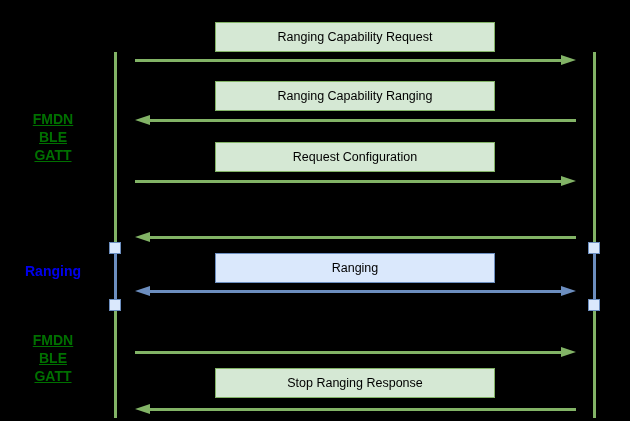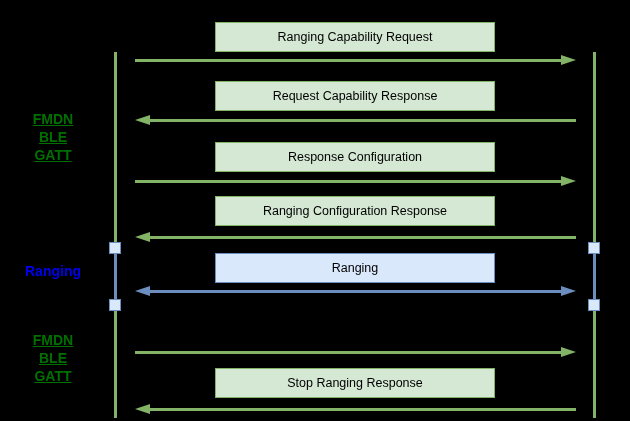--- a/index.html
+++ b/index.html
@@ -127,38 +127,35 @@
 
   <div class="msg green" style="top:22px">
     <span>Ranging Capability Request</span>
   </div>
   <div class="arrow green dir-right" style="top:54.5px">
     <div class="shaft"></div>
     <div class="head r"></div>
   </div>
 
   <div class="msg green" style="top:81px">
-    <span>Request Capability Response</span>
+    <span>Ranging Capability Ranging</span>
   </div>
   <div class="arrow green dir-left" style="top:114.5px">
     <div class="shaft"></div>
     <div class="head l"></div>
   </div>
 
   <div class="msg green" style="top:142px">
-    <span>Response Configuration</span>
+    <span>Request Configuration</span>
   </div>
   <div class="arrow green dir-right" style="top:175.5px">
     <div class="shaft"></div>
     <div class="head r"></div>
   </div>
 
-  <div class="msg green" style="top:196px">
-    <span>Ranging Configuration Response</span>
-  </div>
   <div class="arrow green dir-left" style="top:231.5px">
     <div class="shaft"></div>
     <div class="head l"></div>
   </div>
 
   <div class="msg blue" style="top:253px">
     <span>Ranging</span>
   </div>
   <div class="arrow blue dir-both" style="top:285.5px">
     <div class="shaft"></div>

